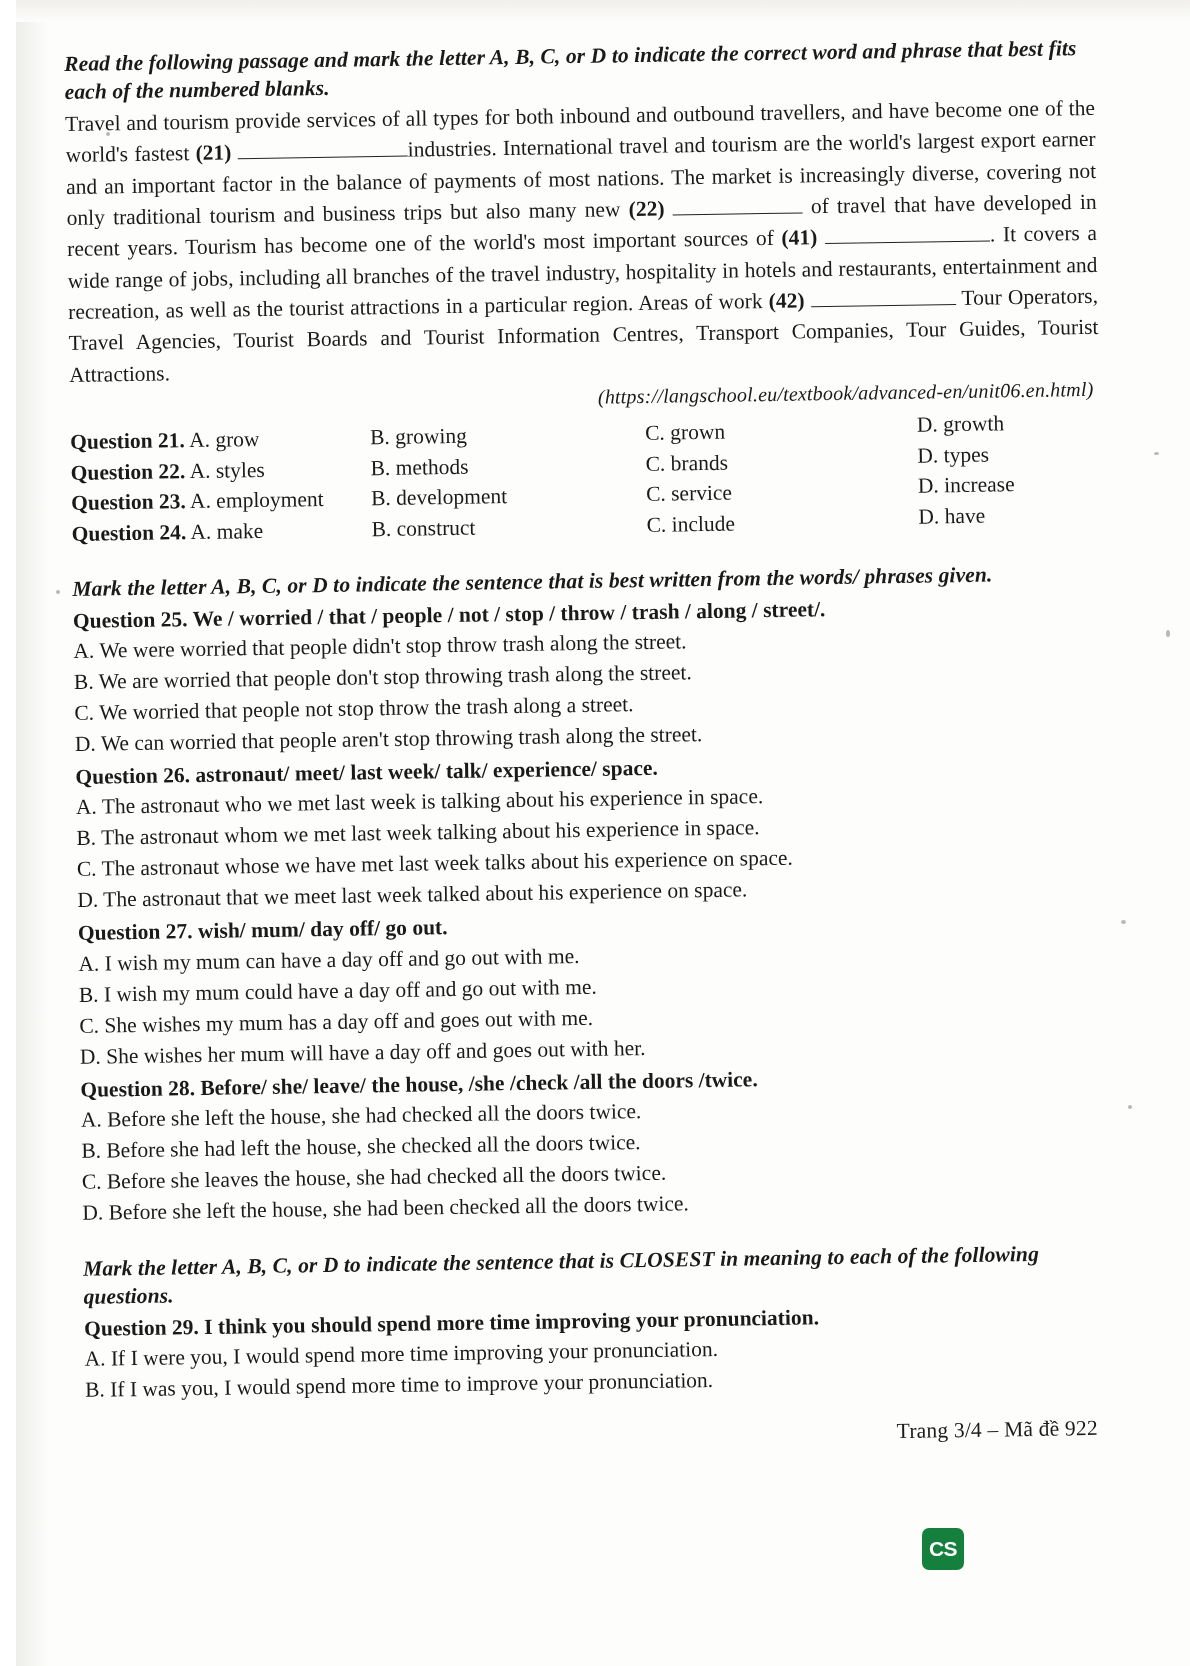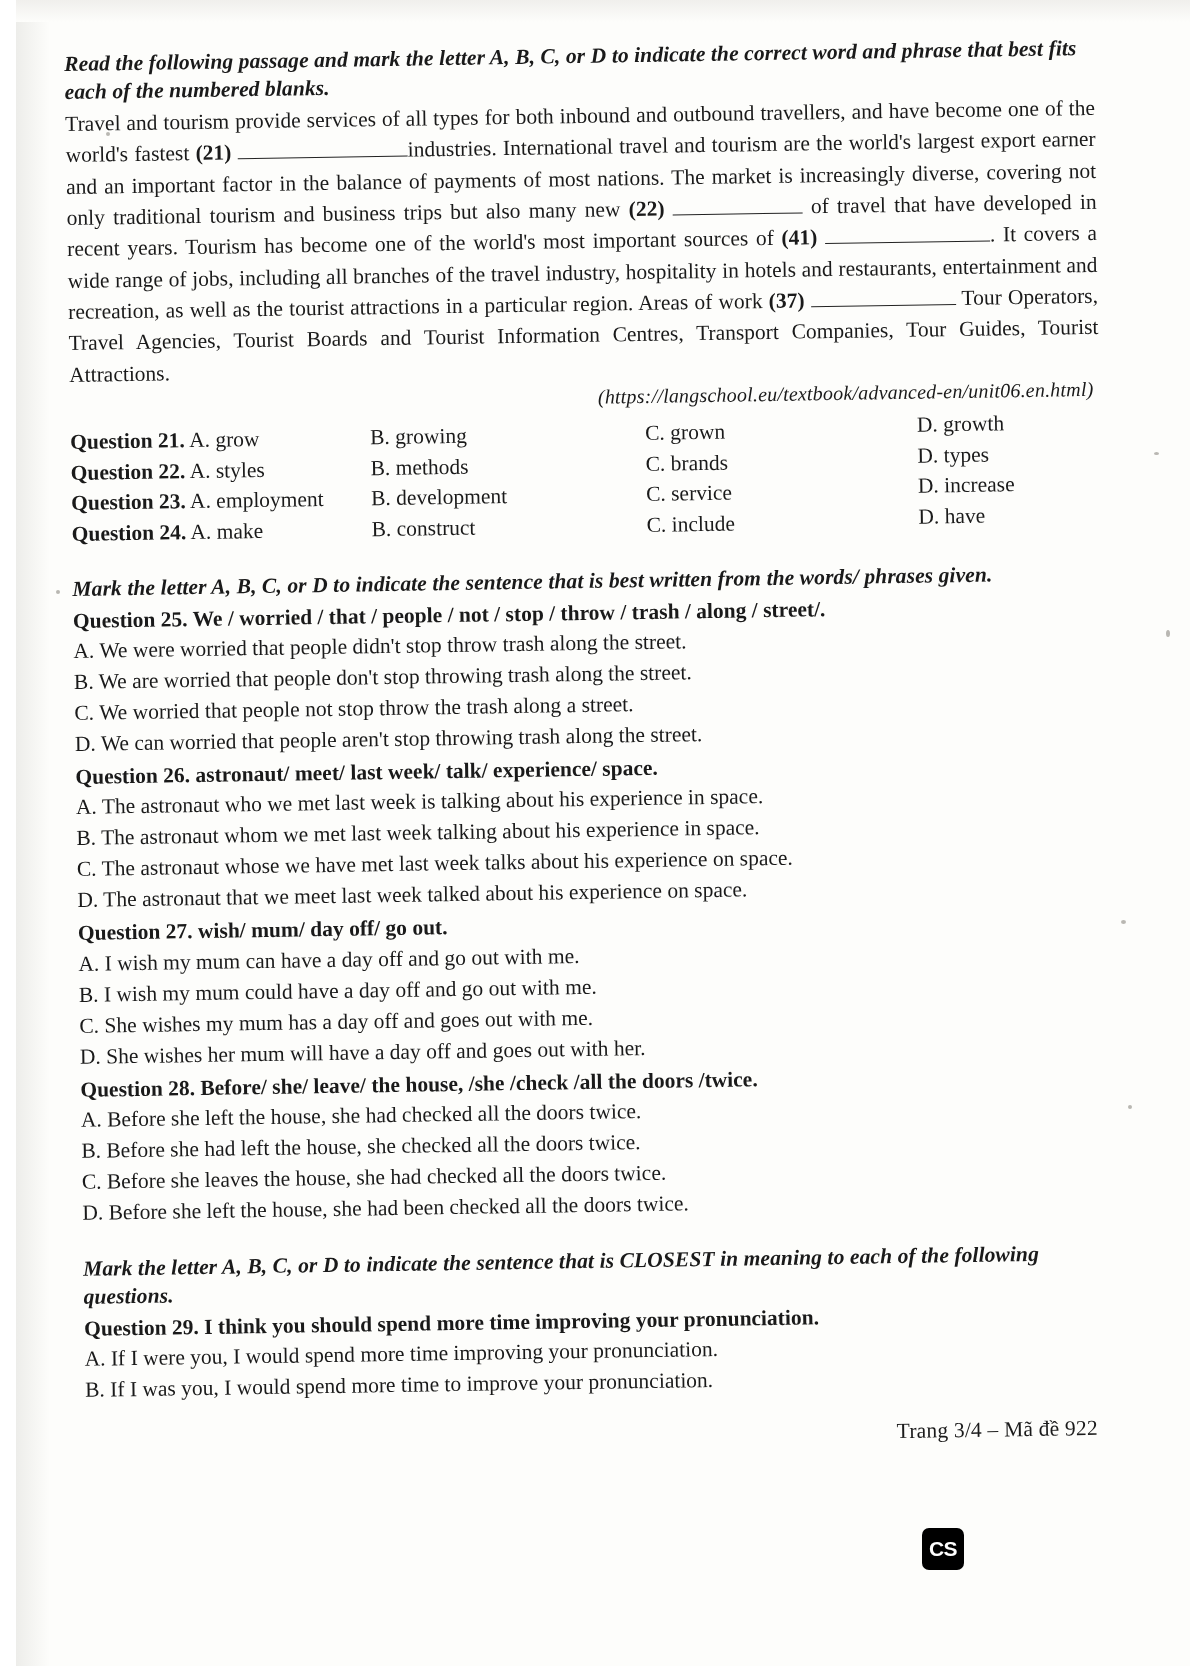--- a/index.html
+++ b/index.html
@@ -109,21 +109,21 @@
     padding-right: 18px;
     letter-spacing: 0.2px;
   }
   
   .cs-logo {
     position: absolute;
     left: 906px;
     top: 1528px;
     width: 42px;
     height: 42px;
-    background: #000000;
+    background: #15803d;
     border-radius: 7px;
     color: #ffffff;
     font-family: "Liberation Sans", sans-serif;
     font-weight: bold;
     font-size: 21px;
     display: flex;
     align-items: center;
     justify-content: center;
     letter-spacing: -0.5px;
   }
@@ -153,21 +153,21 @@
 
     <div class="para">
       <span>Travel and tourism provide services of all types for both inbound and outbound travellers, and have become one of the world's fastest</span>
       <span class="b">(21)</span>
       <span class="blank" style="width:170px"></span><span>industries. International travel and tourism are the world's largest export earner and an important factor in the balance of payments of most nations. The market is increasingly diverse, covering not only traditional tourism and business trips but also many new</span>
       <span class="b">(22)</span>
       <span class="blank" style="width:130px"></span>
       <span>of travel that have developed in recent years. Tourism has become one of the world's most important sources of</span>
       <span class="b">(41)</span>
       <span class="blank" style="width:165px"></span><span>. It covers a wide range of jobs, including all branches of the travel industry, hospitality in hotels and restaurants, entertainment and recreation, as well as the tourist attractions in a particular region. Areas of work</span>
-      <span class="b">(37)</span>
+      <span class="b">(42)</span>
       <span class="blank" style="width:145px"></span>
       <span>Tour Operators, Travel Agencies, Tourist Boards and Tourist Information Centres, Transport Companies, Tour Guides, Tourist Attractions.</span>
     </div>
 
     <div class="src">(https://langschool.eu/textbook/advanced-en/unit06.en.html)</div>
 
     <div class="mcq">
       <div class="mcq-row">
         <span class="mcq-q"><span class="qlabel">Question 21.</span> <span>A. grow</span></span>
         <span class="mcq-b">B. growing</span>

